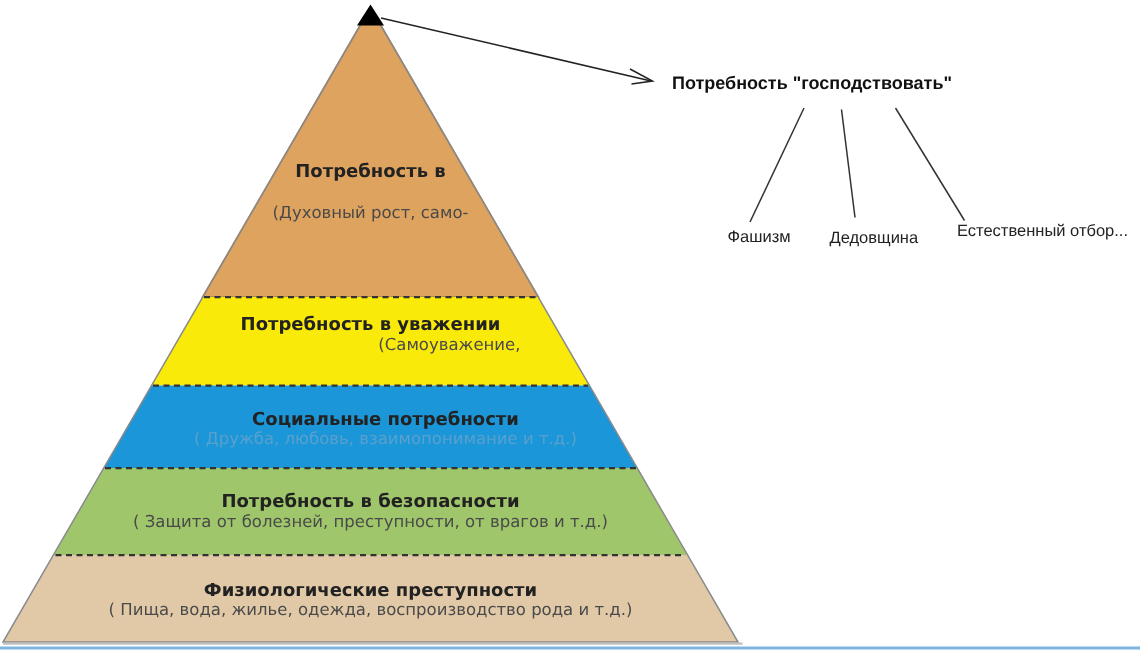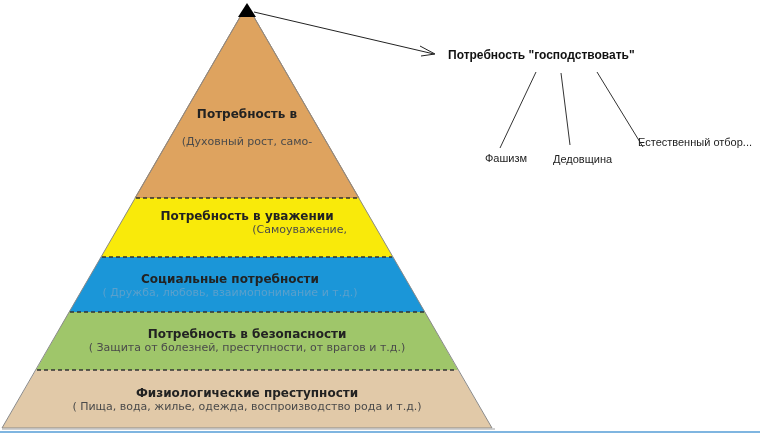--- a/index.html
+++ b/index.html
@@ -44,31 +44,31 @@
 <div class="lbl" style="left:147px; top:107px; width:200px;">
   <div class="title">Потребность в</div>
   <div class="sub" style="margin-top:14px">(Духовный рост, само-</div>
 </div>
 
 <div class="lbl" style="left:147px; top:209px; width:200px;">
   <div class="title">Потребность в  уважении</div>
   <div class="sub" style="text-align:right; padding-left:30px">(Самоуважение,</div>
 </div>
 
-<div class="lbl" style="left:80px; top:272px; width:300px;">
+<div class="lbl" style="left:107px; top:272px; width:300px;">
   <div class="title">Социальные потребности</div>
   <div class="sub" style="color:#5aa0cc">( Дружба, любовь, взаимопонимание и т.д.)</div>
 </div>
 
 <div class="lbl" style="left:47px; top:327px; width:400px;">
   <div class="title">Потребность в  безопасности</div>
   <div class="sub">( Защита от болезней, преступности, от врагов  и т.д.)</div>
 </div>
 
 <div class="lbl" style="left:27px; top:386px; width:440px;">
   <div class="title">Физиологические преступности</div>
   <div class="sub">( Пища, вода, жилье, одежда, воспроизводство рода  и т.д.)</div>
 </div>
 
 <div class="side-title" style="left:448px; top:48px;">Потребность "господствовать"</div>
 <div class="side" style="left:472px; top:152px;">Фашизм</div>
 <div class="side" style="left:540px; top:153px;">Дедовщина</div>
-<div class="side" style="left:625px; top:136px;">Естественный отбор...</div>
+<div class="side" style="left:625px; top:148px;">Естественный отбор...</div>
 
 </body></html>

